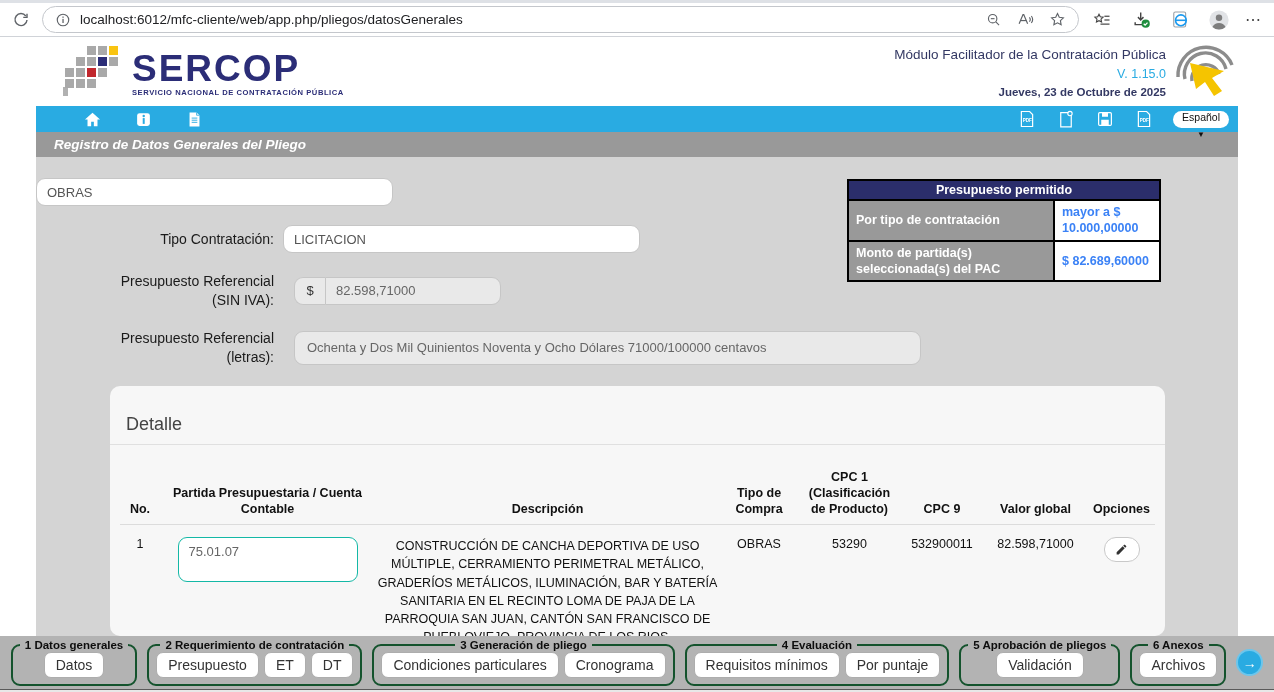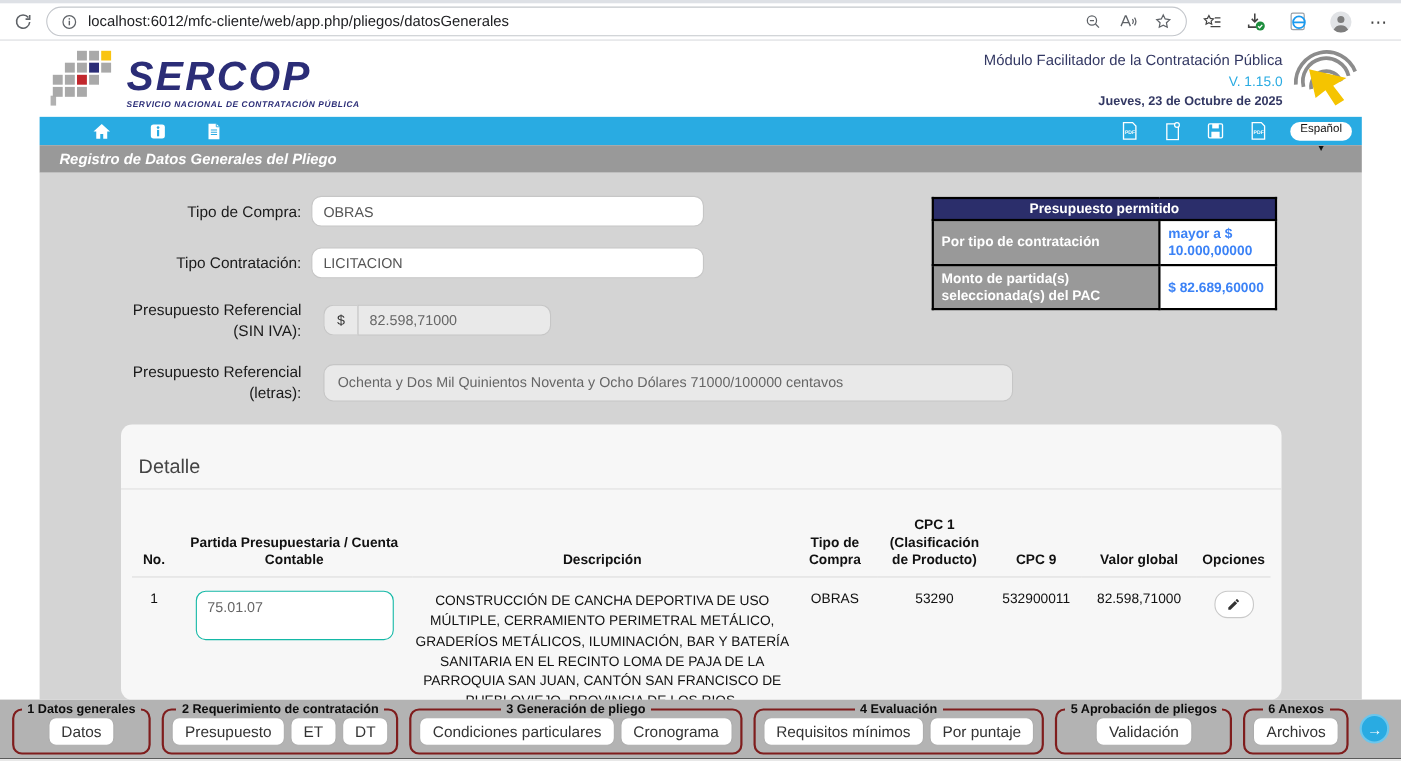--- a/index.html
+++ b/index.html
@@ -11,21 +11,21 @@
   .chrome::before { content:""; position:absolute; top:0; left:0; right:0; height:3px; background:#dee1e6; }
   .icon-btn { display:flex; align-items:center; justify-content:center; width:26px; height:26px; border-radius:4px; flex:0 0 auto; }
   .url-bar { flex:1; height:27px; border:1px solid #c4c7cc; border-radius:14px; background:#fff; display:flex; align-items:center; padding:0 12px; gap:9px; }
   .url-text { flex:1; font-size:13.5px; color:#202124; white-space:nowrap; overflow:hidden; }
   .url-icons { display:flex; align-items:center; gap:15px; }
   .chrome-right { display:flex; align-items:center; gap:13px; padding:0 2px; }
   .more-glyph { font-size:16px; color:#444; letter-spacing:1px; }
 
   
   .app-header { height:69px; background:#fff; position:relative; }
-  .logo-block { position:absolute; left:46px; top:9px; display:flex; align-items:center; gap:7px;font-style:italic; }
+  .logo-block { position:absolute; left:63px; top:9px; display:flex; align-items:flex-start; gap:7px; }
   .logo-text-block { padding-top:6px; }
   .logo-main { font-size:37px; font-weight:bold; color:#2b2d77; letter-spacing:2px; line-height:0.9; }
   .logo-tagline { font-size:7.6px; font-weight:bold; color:#2b2d77; letter-spacing:0.55px; margin-top:3px; white-space:nowrap; }
   .header-right { position:absolute; right:108px; top:8px; text-align:right; }
   .module-title { font-size:13.5px; color:#333863; line-height:1.45; }
   .module-version { font-size:12.5px; color:#29ABE2; line-height:1.45; }
   .module-date { font-size:11.5px; font-weight:bold; color:#333863; line-height:1.6; }
   .arcs-logo { position:absolute; right:34px; top:4px; }
 
   
@@ -63,21 +63,21 @@
   .detalle-table { width:1035px; margin:24px 10px 0; border-collapse:collapse; table-layout:fixed; font-size:12.5px; color:#111; }
   .detalle-table thead th { font-weight:bold; vertical-align:bottom; text-align:center; padding:0 2px 7px; border-bottom:1px solid #dcdcdc; line-height:1.3; }
   .detalle-table tbody td { vertical-align:top; text-align:center; padding:12px 2px 12px; border-bottom:1px solid #dcdcdc; }
   .col-no{width:40px}.col-partida{width:215px}.col-desc{width:345px}.col-tipo{width:78px}.col-cpc5{width:103px}.col-cpc9{width:82px}.col-valor{width:105px}.col-opc{width:67px}
   td.desc-cell { text-align:left; line-height:1.45; padding-right:10px; }
   .partida-input { width:180px; height:45px; border:1px solid #14b8a6; border-radius:9px; background:#fff; font-size:13px; color:#666; padding:6px 10px; resize:none; font-family:"Liberation Sans",sans-serif; }
   .edit-btn { display:inline-flex; width:36px; height:25px; background:#fff; border:1px solid #c9c9c9; border-radius:12px; align-items:center; justify-content:center; cursor:pointer; }
 
   
   .wizard-bar { height:53px; background:#b3b3b3; display:flex; align-items:center; justify-content:center; gap:10px; }
-  .wizard-bar fieldset { border:2px solid #7f1d1d; border-radius:9px; padding:1px 7px 6px; }
+  .wizard-bar fieldset { border:2px solid #14532d; border-radius:9px; padding:1px 7px 6px; }
   .wizard-bar legend { font-size:11.5px; font-weight:bold; color:#0d0d0d; padding:0 5px; margin:0 auto; text-align:center; white-space:nowrap; }
   .btn-row { display:flex; gap:5px; justify-content:center; }
   .wz-btn { background:#fff; border:1px solid #adadad; border-radius:7px; padding:4px 11px; font-size:14px; color:#333; white-space:nowrap; font-family:"Liberation Sans",sans-serif; cursor:pointer; }
   .next-btn { width:27px; height:27px; border-radius:50%; background:#29ABE2; border:2px solid #6cc6ec; color:#fff; font-size:14px; display:flex; align-items:center; justify-content:center; cursor:pointer; }
   .bottom-strip { height:3px; background:#e8e8e8; border-top:1px solid #5a5a5a; }
 </style>
 </head>
 <body>
 
 <div class="chrome">
@@ -239,21 +239,20 @@
   </div>
 </div>
 
 <div class="title-bar">
   <span>Registro de Datos Generales del Pliego</span>
 </div>
 
 <div class="form-area">
 
   <div class="form-row">
-    <div class="form-label">Tipo de Compra:</div>
     <input class="tf tf-wide" readonly="" value="OBRAS" style="">
   </div>
 
   <div class="form-row">
     <div class="form-label">Tipo Contratación:</div>
     <input class="tf tf-wide" readonly="" value="LICITACION" style="">
   </div>
 
   <div class="form-row">
     <div class="form-label">Presupuesto Referencial

